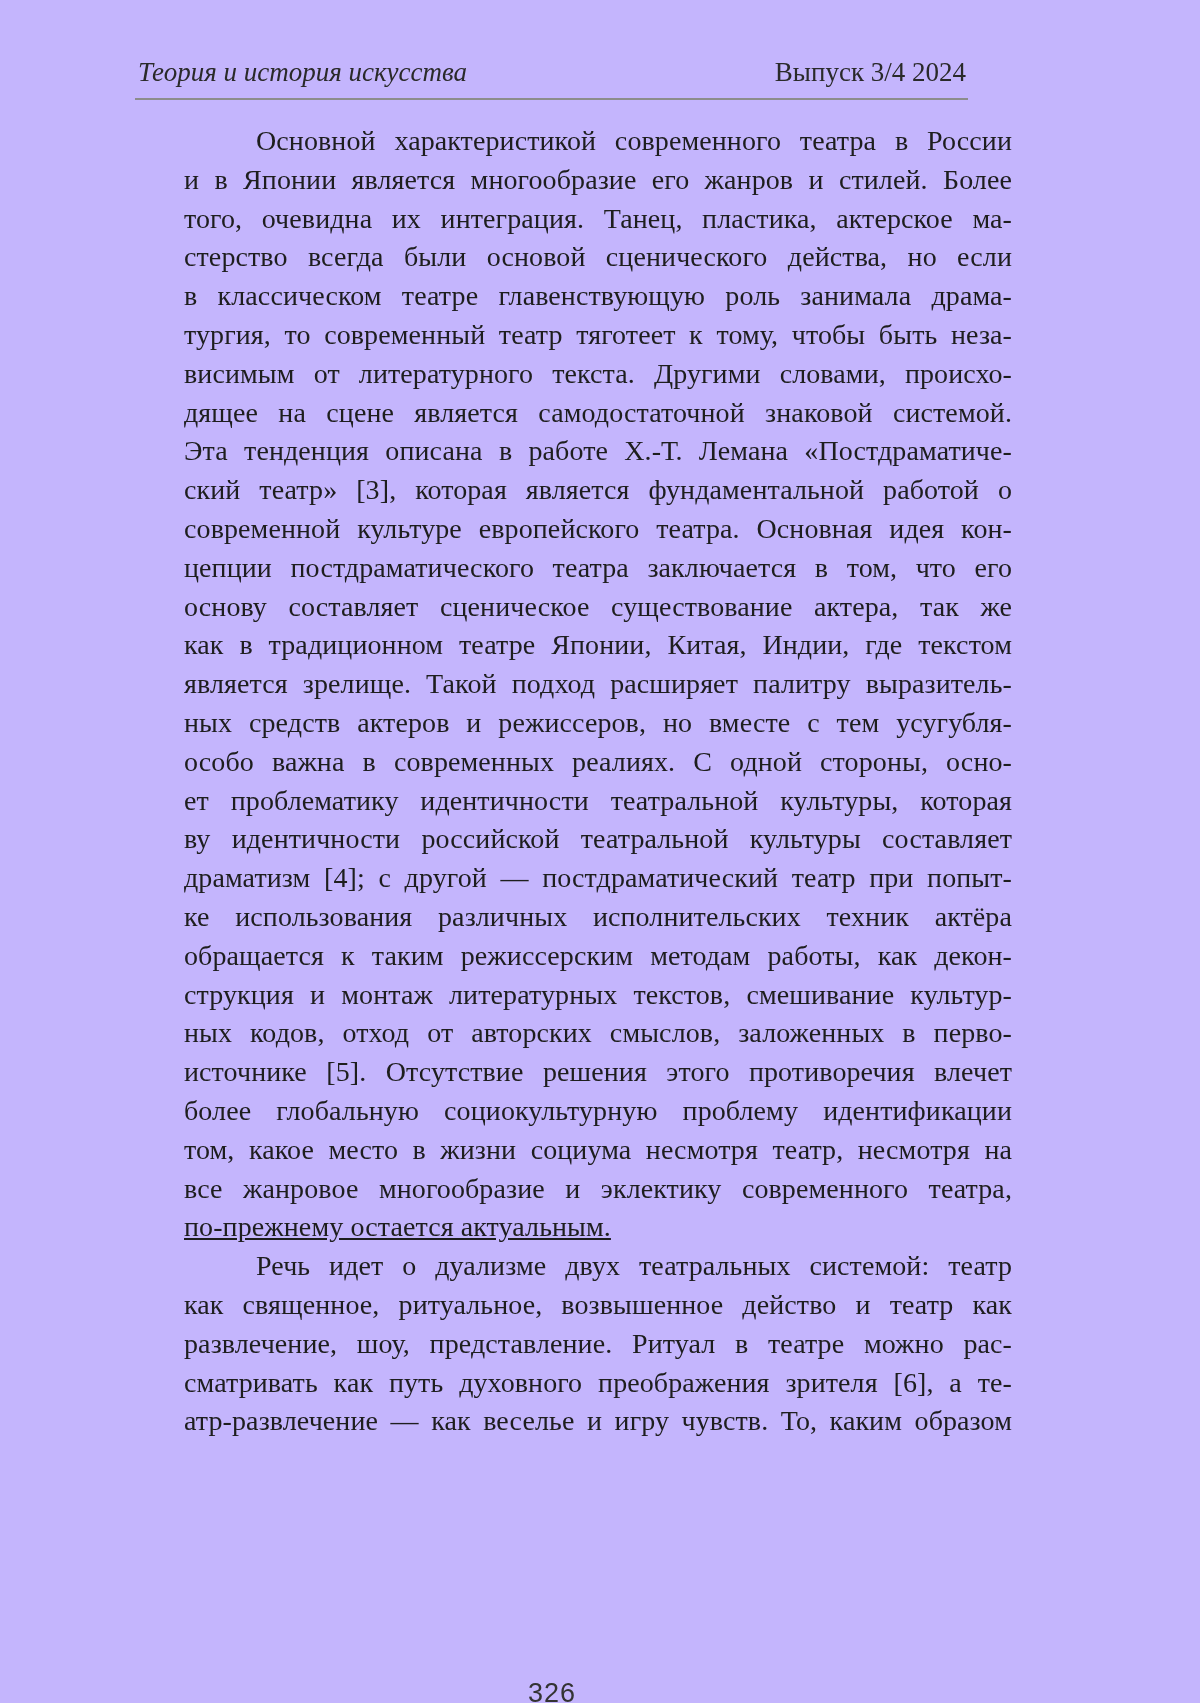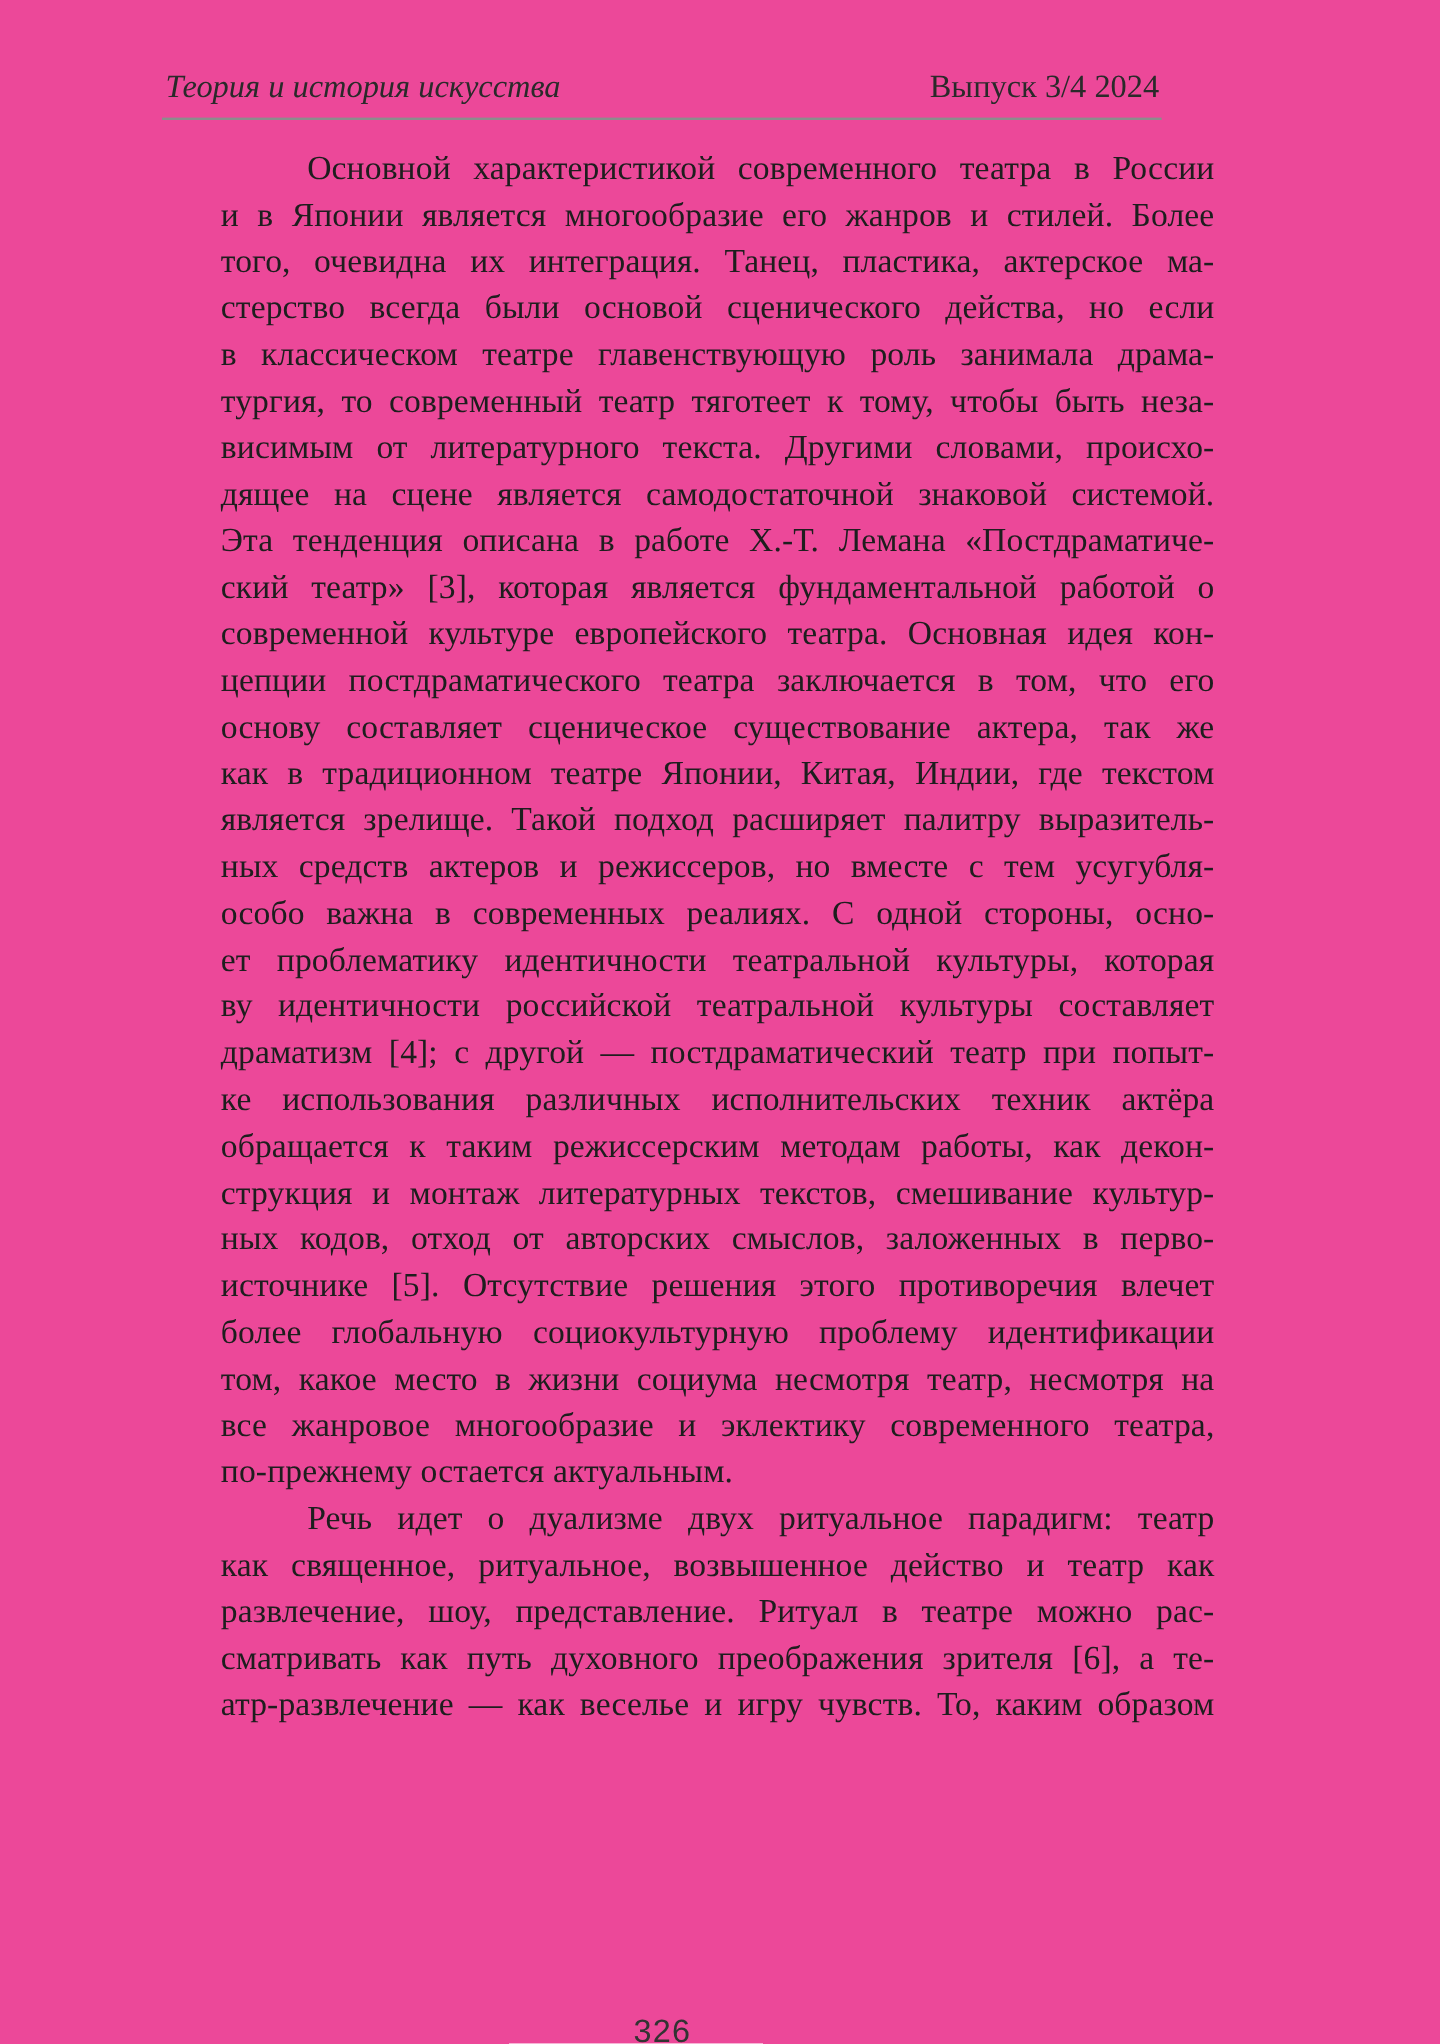--- a/index.html
+++ b/index.html
@@ -4,21 +4,21 @@
 <style>
   html, body {
     margin: 0;
     padding: 0;
     background: #ffffff;
   }
   .page {
     position: relative;
     width: 1200px;
     height: 1703px;
-    background: #ec4899;
+    background: #c4b5fd;
     overflow: hidden;
     font-family: "Liberation Serif", serif;
     color: #1e1e1e;
   }
   .running-head {
     position: absolute;
     top: 56px;
     left: 138px;
     width: 828px;
     display: flex;
@@ -55,20 +55,21 @@
   .body-text .line {
     text-align: justify;
     text-align-last: justify;
     white-space: normal;
   }
   .body-text .line.indent {
     text-indent: 72px;
   }
   .body-text .line.no-just {
     text-align-last: left;
+    text-decoration: underline;
   }
   .page-number {
     position: absolute;
     top: 1678px;
     left: 138px;
     width: 828px;
     text-align: center;
     font-family: "Liberation Sans", sans-serif;
     font-size: 27px;
     color: #333333;
@@ -110,21 +111,21 @@
       <div class="line">драматизм [4]; с другой — постдраматический театр при попыт-</div>
       <div class="line">ке использования различных исполнительских техник актёра</div>
       <div class="line">обращается к таким режиссерским методам работы, как декон-</div>
       <div class="line">струкция и монтаж литературных текстов, смешивание культур-</div>
       <div class="line">ных кодов, отход от авторских смыслов, заложенных в перво-</div>
       <div class="line">источнике [5]. Отсутствие решения этого противоречия влечет</div>
       <div class="line">более глобальную социокультурную проблему идентификации</div>
       <div class="line">том, какое место в жизни социума несмотря театр, несмотря на</div>
       <div class="line">все жанровое многообразие и эклектику современного театра,</div>
       <div class="line no-just">по-прежнему остается актуальным.</div>
-      <div class="line indent">Речь идет о дуализме двух ритуальное парадигм: театр</div>
+      <div class="line indent">Речь идет о дуализме двух театральных системой: театр</div>
       <div class="line">как священное, ритуальное, возвышенное действо и театр как</div>
       <div class="line">развлечение, шоу, представление. Ритуал в театре можно рас-</div>
       <div class="line">сматривать как путь духовного преображения зрителя [6], а те-</div>
       <div class="line">атр-развлечение — как веселье и игру чувств. То, каким образом</div>
     </div>
 
   <div class="page-number">326</div>
 
 </div>
 

